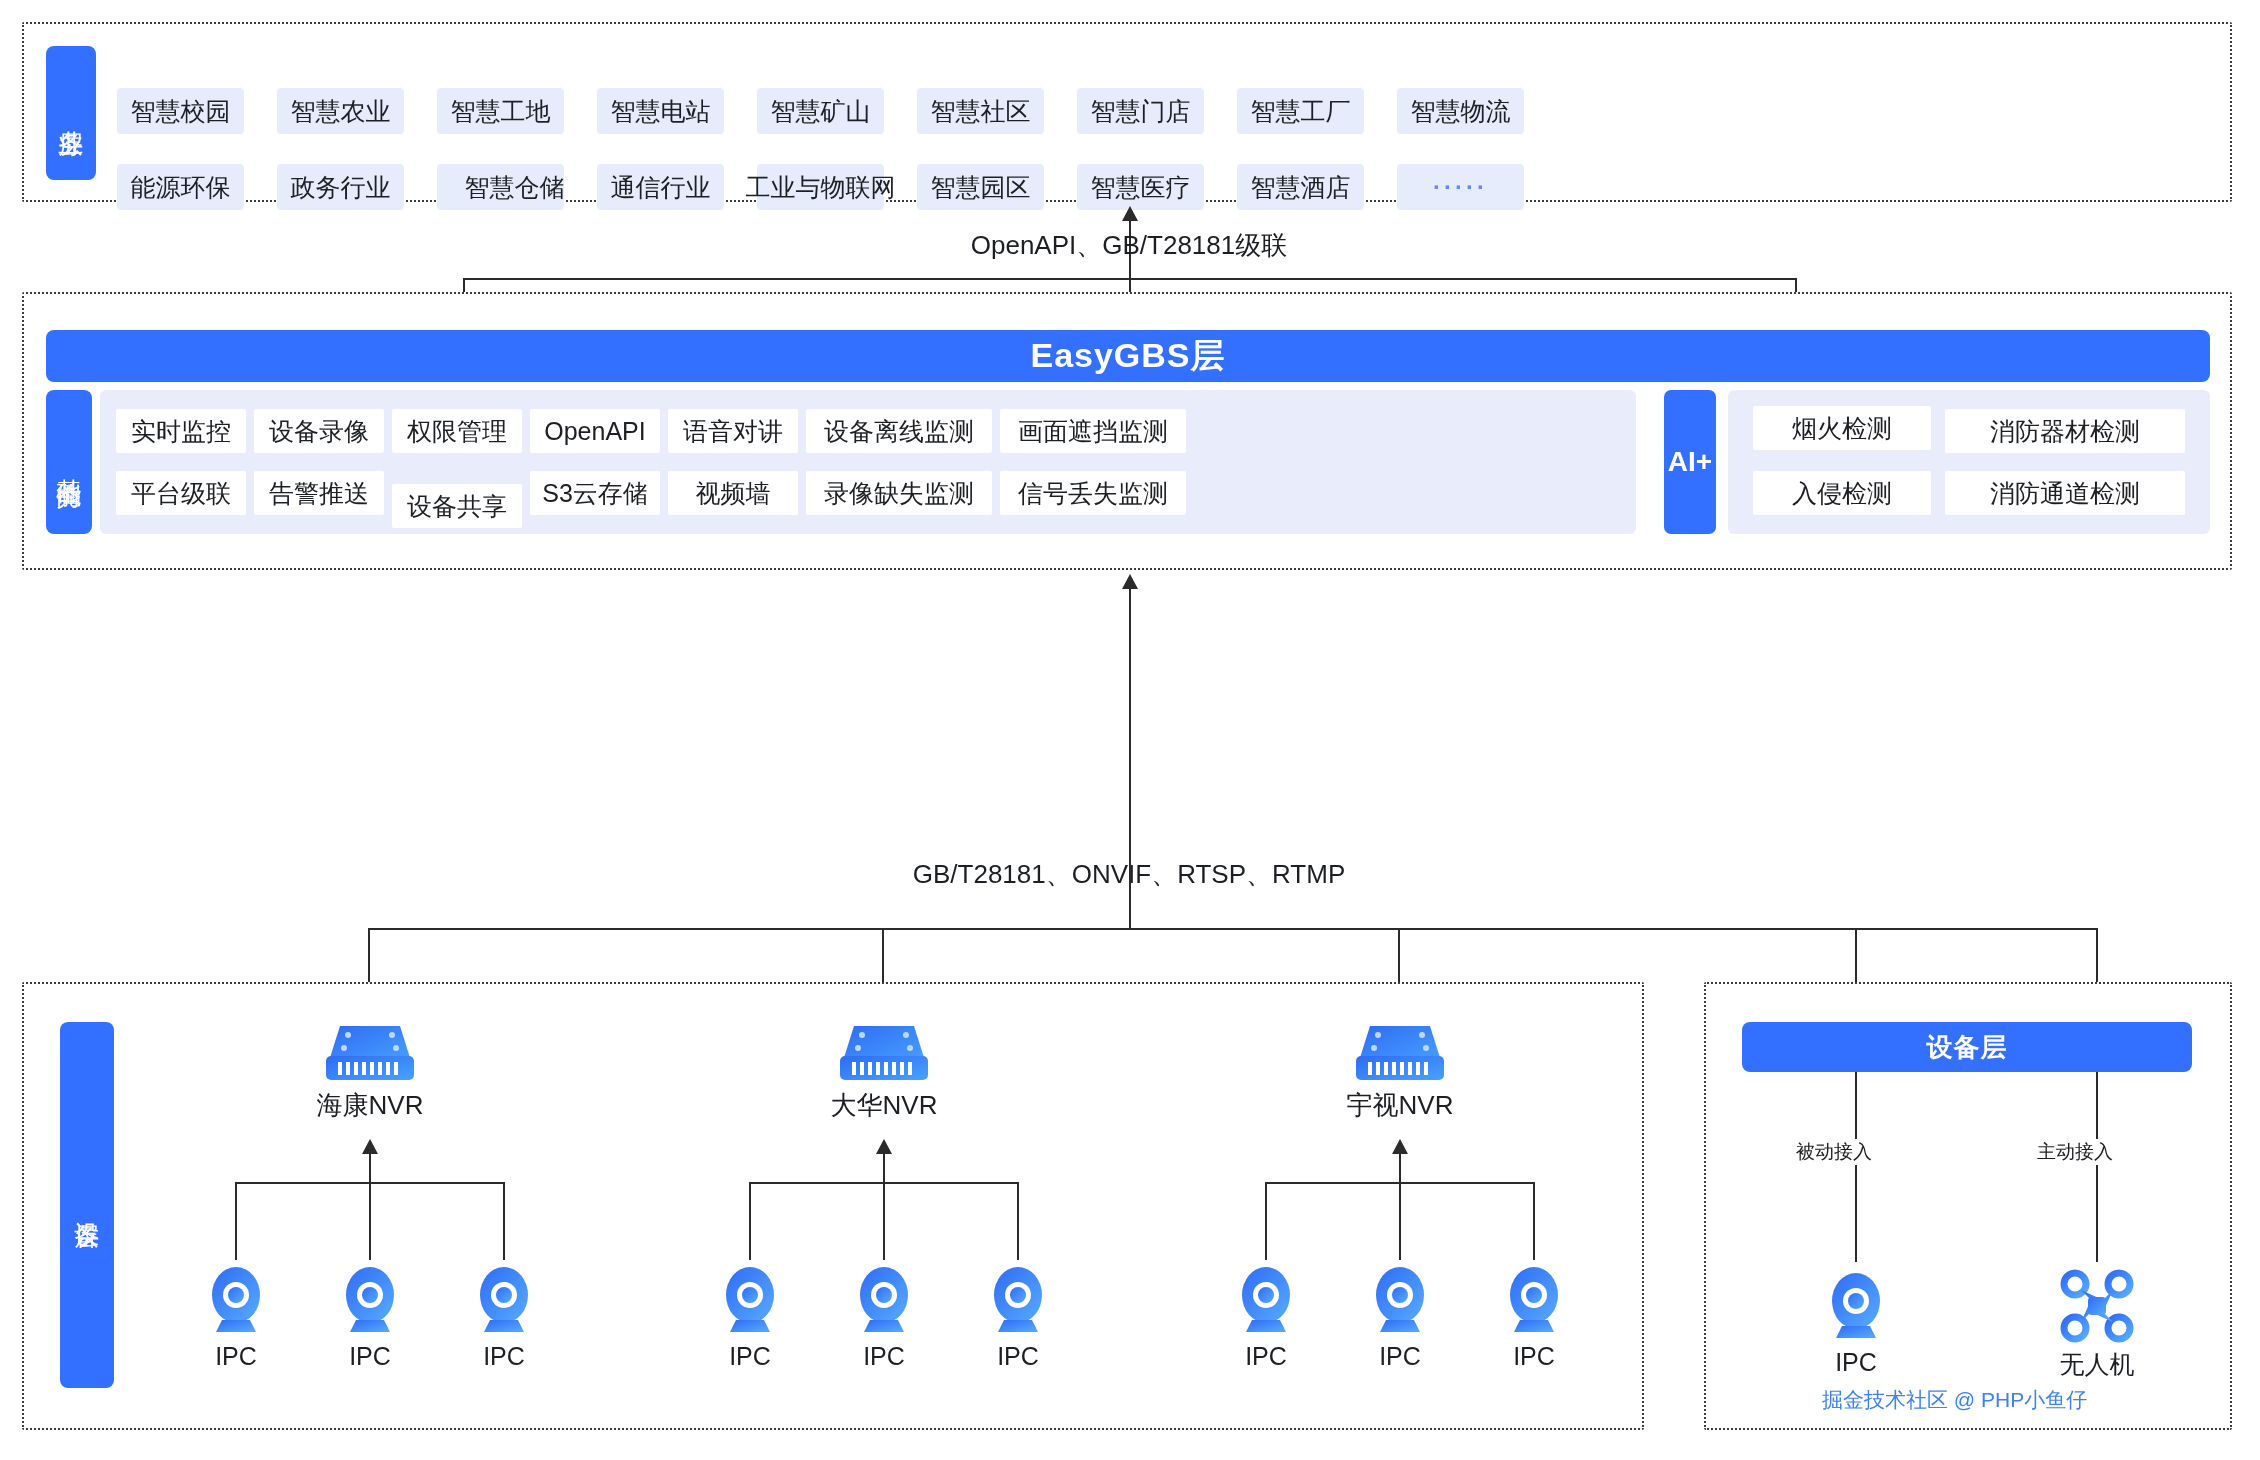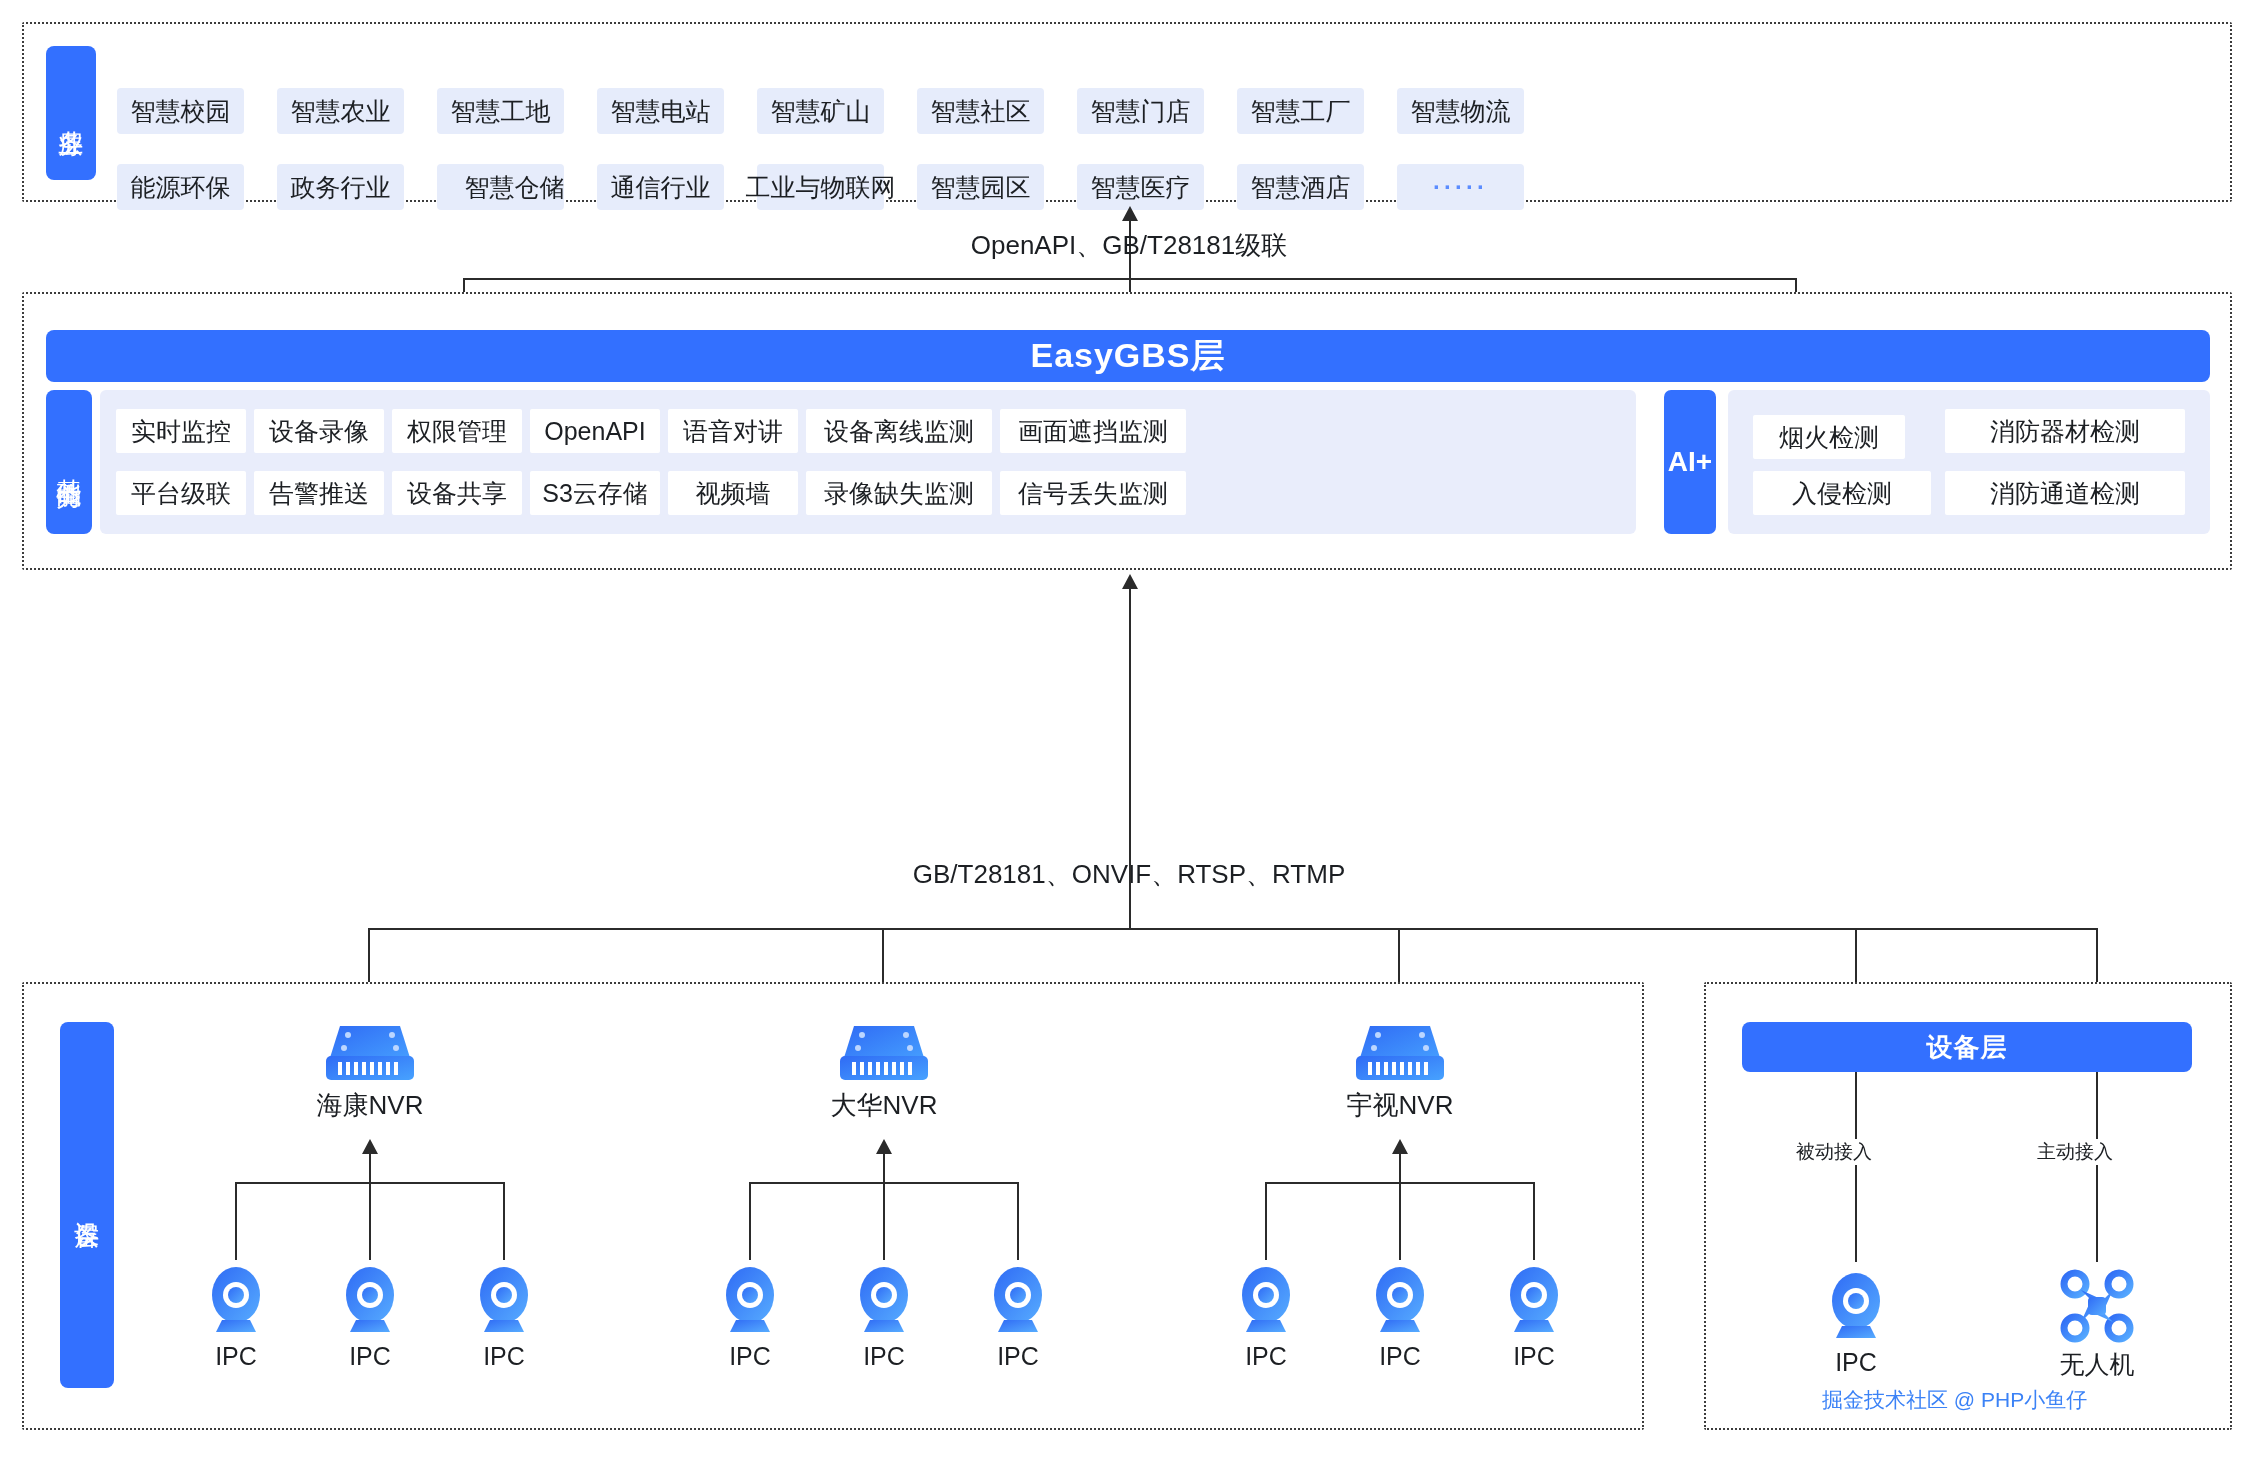--- a/index.html
+++ b/index.html
@@ -251,42 +251,42 @@
   <div class="wchip" style="left:1000px; top:409px; width:186px; height:44px;">
       <span>画面遮挡监测</span>
     </div>
 
   <div class="wchip" style="left:116px; top:471px; width:130px; height:44px;">
       <span>平台级联</span>
     </div>
   <div class="wchip" style="left:254px; top:471px; width:130px; height:44px;">
       <span>告警推送</span>
     </div>
-  <div class="wchip" style="left:392px; top:471px; width:130px; height:44px;">
+  <div class="wchip" style="left:392px; top:484px; width:130px; height:44px;">
       <span>设备共享</span>
     </div>
   <div class="wchip" style="left:530px; top:471px; width:130px; height:44px;">
       <span>S3云存储</span>
     </div>
   <div class="wchip" style="left:668px; top:471px; width:130px; height:44px;">
       <span>视频墙</span>
     </div>
   <div class="wchip" style="left:806px; top:471px; width:186px; height:44px;">
       <span>录像缺失监测</span>
     </div>
   <div class="wchip" style="left:1000px; top:471px; width:186px; height:44px;">
       <span>信号丢失监测</span>
     </div>
 
   <div class="aiplus" style="left:1664px; top:390px; width:52px; height:144px;">
     <span>AI+</span>
   </div>
   <div class="panel" style="left:1728px; top:390px; width:482px; height:144px;"></div>
 
-  <div class="wchip" style="left:1753px; top:415px; width:152px; height:44px;">
+  <div class="wchip" style="left:1753px; top:406px; width:178px; height:44px;">
       <span>烟火检测</span>
     </div>
   <div class="wchip" style="left:1945px; top:409px; width:240px; height:44px;">
       <span>消防器材检测</span>
     </div>
   <div class="wchip" style="left:1753px; top:471px; width:178px; height:44px;">
       <span>入侵检测</span>
     </div>
   <div class="wchip" style="left:1945px; top:471px; width:240px; height:44px;">
       <span>消防通道检测</span>

